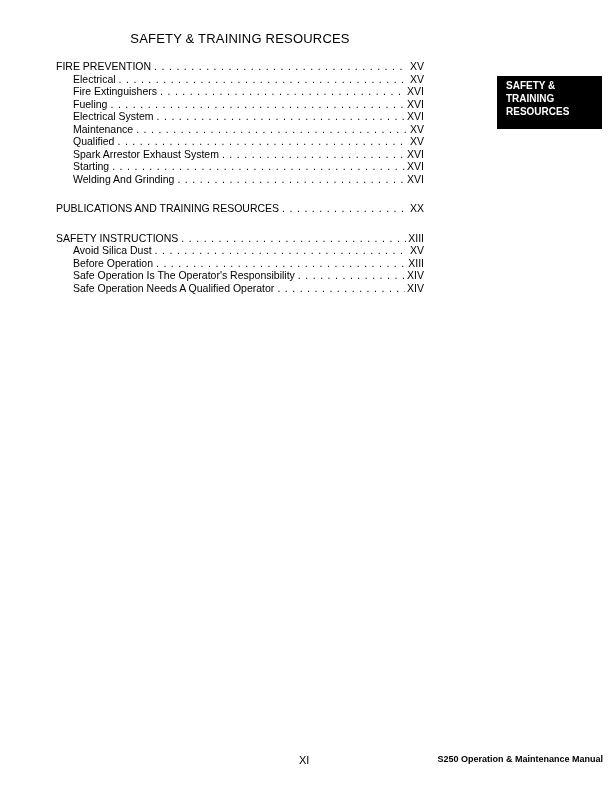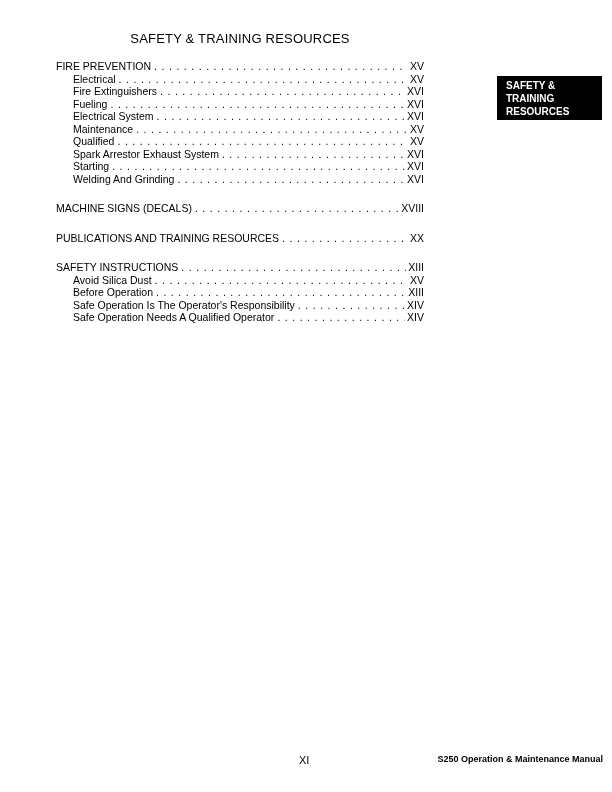--- a/index.html
+++ b/index.html
@@ -43,21 +43,21 @@
     letter-spacing: 0.8px;
   }
   .dot-leader::after {
     content: ". . . . . . . . . . . . . . . . . . . . . . . . . . . . . . . . . . . . . . . . . . . . . . . . . . . . . . . . . . . . . . . . . . . . . . . . . . . .";
   }
   .toc-page { white-space: nowrap; }
 
   .side-tab {
     position: absolute;
     left: 497px; top: 76px;
-    width: 105px; height: 44px;
+    width: 105px; height: 53px;
     box-sizing: border-box;
     background: #000000;
     color: #ffffff;
     font-size: 10px;
     font-weight: bold;
     line-height: 13px;
     padding: 3px 16px 0 9px;
   }
 
   .footer-page-num {
@@ -128,27 +128,20 @@
         <span class="toc-page">XVI</span>
       </div>
       <div class="toc-row indent">
         <span class="toc-label">Welding And Grinding</span>
         <span class="dot-leader"></span>
         <span class="toc-page">XVI</span>
       </div>
     </div>
     <div class="toc-section">
       <div class="toc-row ">
-        <span class="toc-label">MACHINE SIGNS (DECALS)</span>
-        <span class="dot-leader"></span>
-        <span class="toc-page">XVIII</span>
-      </div>
-    </div>
-    <div class="toc-section">
-      <div class="toc-row ">
         <span class="toc-label">PUBLICATIONS AND TRAINING RESOURCES</span>
         <span class="dot-leader"></span>
         <span class="toc-page">XX</span>
       </div>
     </div>
     <div class="toc-section has-entries">
       <div class="toc-row ">
         <span class="toc-label">SAFETY INSTRUCTIONS</span>
         <span class="dot-leader"></span>
         <span class="toc-page">XIII</span>

